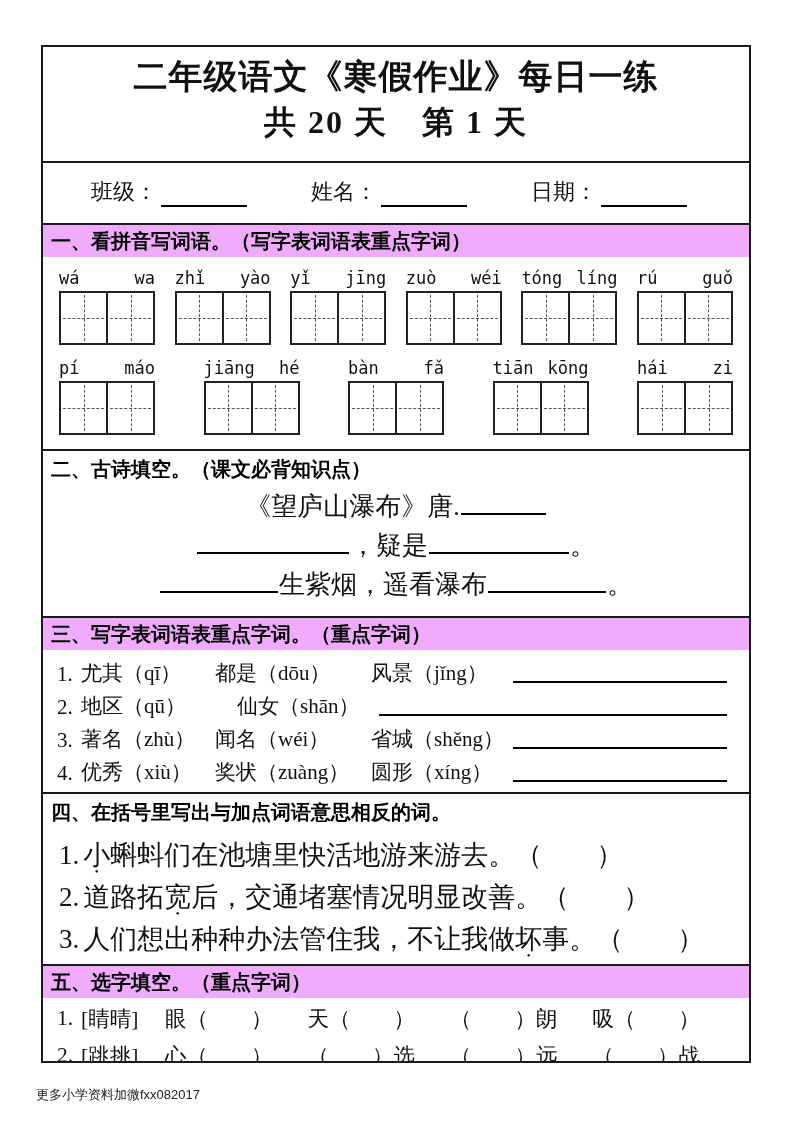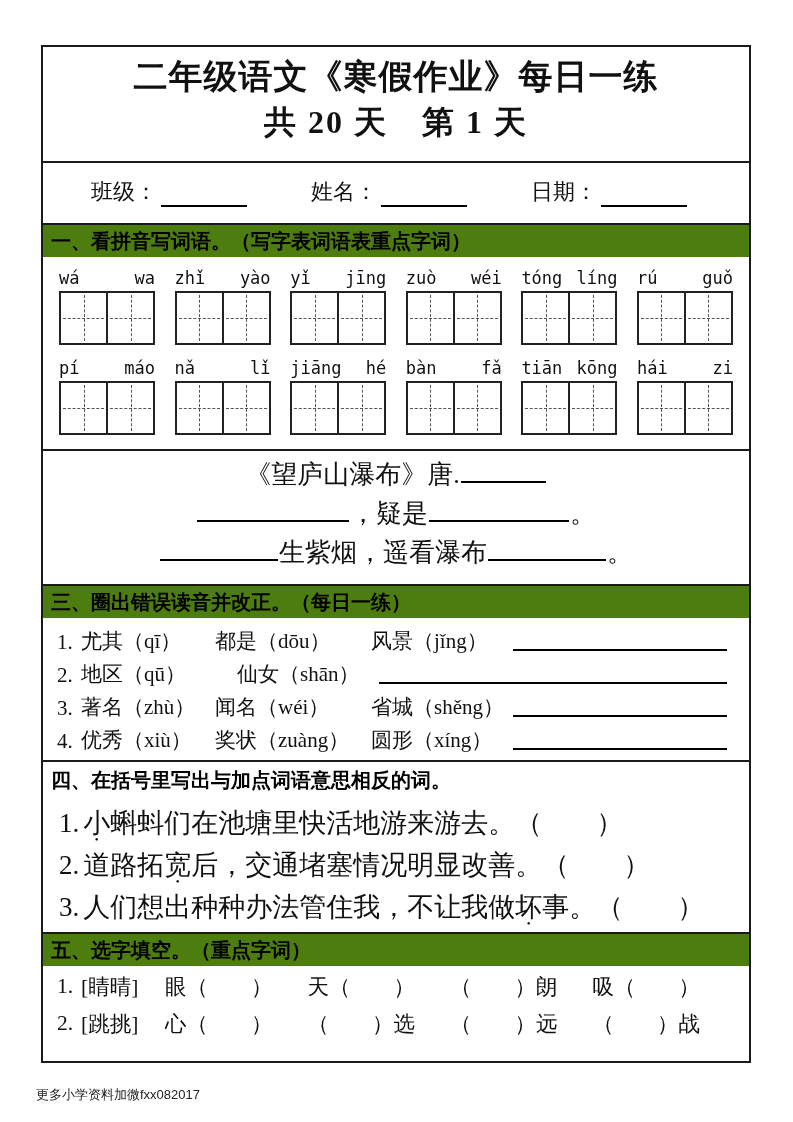--- a/index.html
+++ b/index.html
@@ -19,21 +19,21 @@
   
   .info-row{
     border-top:2px solid #1a1a1a;display:flex;align-items:flex-end;
     padding:14px 0 16px 48px;font-size:22px;
   }
   .info-group{display:flex;align-items:flex-end;margin-right:64px;white-space:nowrap;}
   .blank{display:inline-block;border-bottom:2px solid #000;height:2px;}
   .info-group .blank{width:86px;margin-left:4px;}
   
   .bar{
-    border-top:2px solid #1a1a1a;background:#4d7c0f;
+    border-top:2px solid #1a1a1a;background:#f0abfc;
     font-family:"Liberation Sans","DejaVu Sans",sans-serif;font-weight:bold;
     font-size:20px;line-height:24px;padding:4px 0 4px 8px;color:#000;
   }
   .hdr-plain{
     font-family:"Liberation Sans","DejaVu Sans",sans-serif;font-weight:bold;
     font-size:20px;line-height:24px;padding:6px 0 2px 8px;color:#000;
   }
   
   .pinyin-area{padding:4px 16px 14px;}
   .prow{display:flex;justify-content:space-between;margin-top:6px;}
@@ -178,30 +178,20 @@
             <span>pí</span>
             <span>máo</span>
           </div>
         <div class="pair">
             <div class="cell"></div>
             <div class="cell"></div>
           </div>
       </div>
       <div class="wunit">
         <div class="pys">
-            <span>nǎ</span>
-            <span>lǐ</span>
-          </div>
-        <div class="pair">
-            <div class="cell"></div>
-            <div class="cell"></div>
-          </div>
-      </div>
-      <div class="wunit">
-        <div class="pys">
             <span>jiāng</span>
             <span>hé</span>
           </div>
         <div class="pair">
             <div class="cell"></div>
             <div class="cell"></div>
           </div>
       </div>
       <div class="wunit">
         <div class="pys">
@@ -230,32 +220,33 @@
           </div>
         <div class="pair">
             <div class="cell"></div>
             <div class="cell"></div>
           </div>
       </div>
     </div>
   </div>
 
   <div class="sec poem">
+    <div class="hdr-plain">二、古诗填空。（课文必背知识点）</div>
     <div class="poem-line">
       <span>《望庐山瀑布》唐.</span><span class="blank bw85"></span>
     </div>
     <div class="poem-line">
       <span class="blank bw150"></span><span>，疑是</span><span class="blank bw140"></span><span>。</span>
     </div>
     <div class="poem-line">
       <span class="blank bw120"></span><span>生紫烟，遥看瀑布</span><span class="blank bw120"></span><span>。</span>
     </div>
   </div>
 
-  <div class="bar sec">三、圈出错误读音并改正。（每日一练）</div>
+  <div class="bar sec">三、写字表词语表重点字词。（重点字词）</div>
   <div class="s3rows">
     <div class="s3row">
       <span class="n">1.</span>
       <span class="w1">尤其（qī）</span>
       <span class="w2">都是（dōu）</span>
       <span class="w3">风景（jǐng）</span>
       <span class="uline"></span>
     </div>
     <div class="s3row">
       <span class="n">2.</span>

